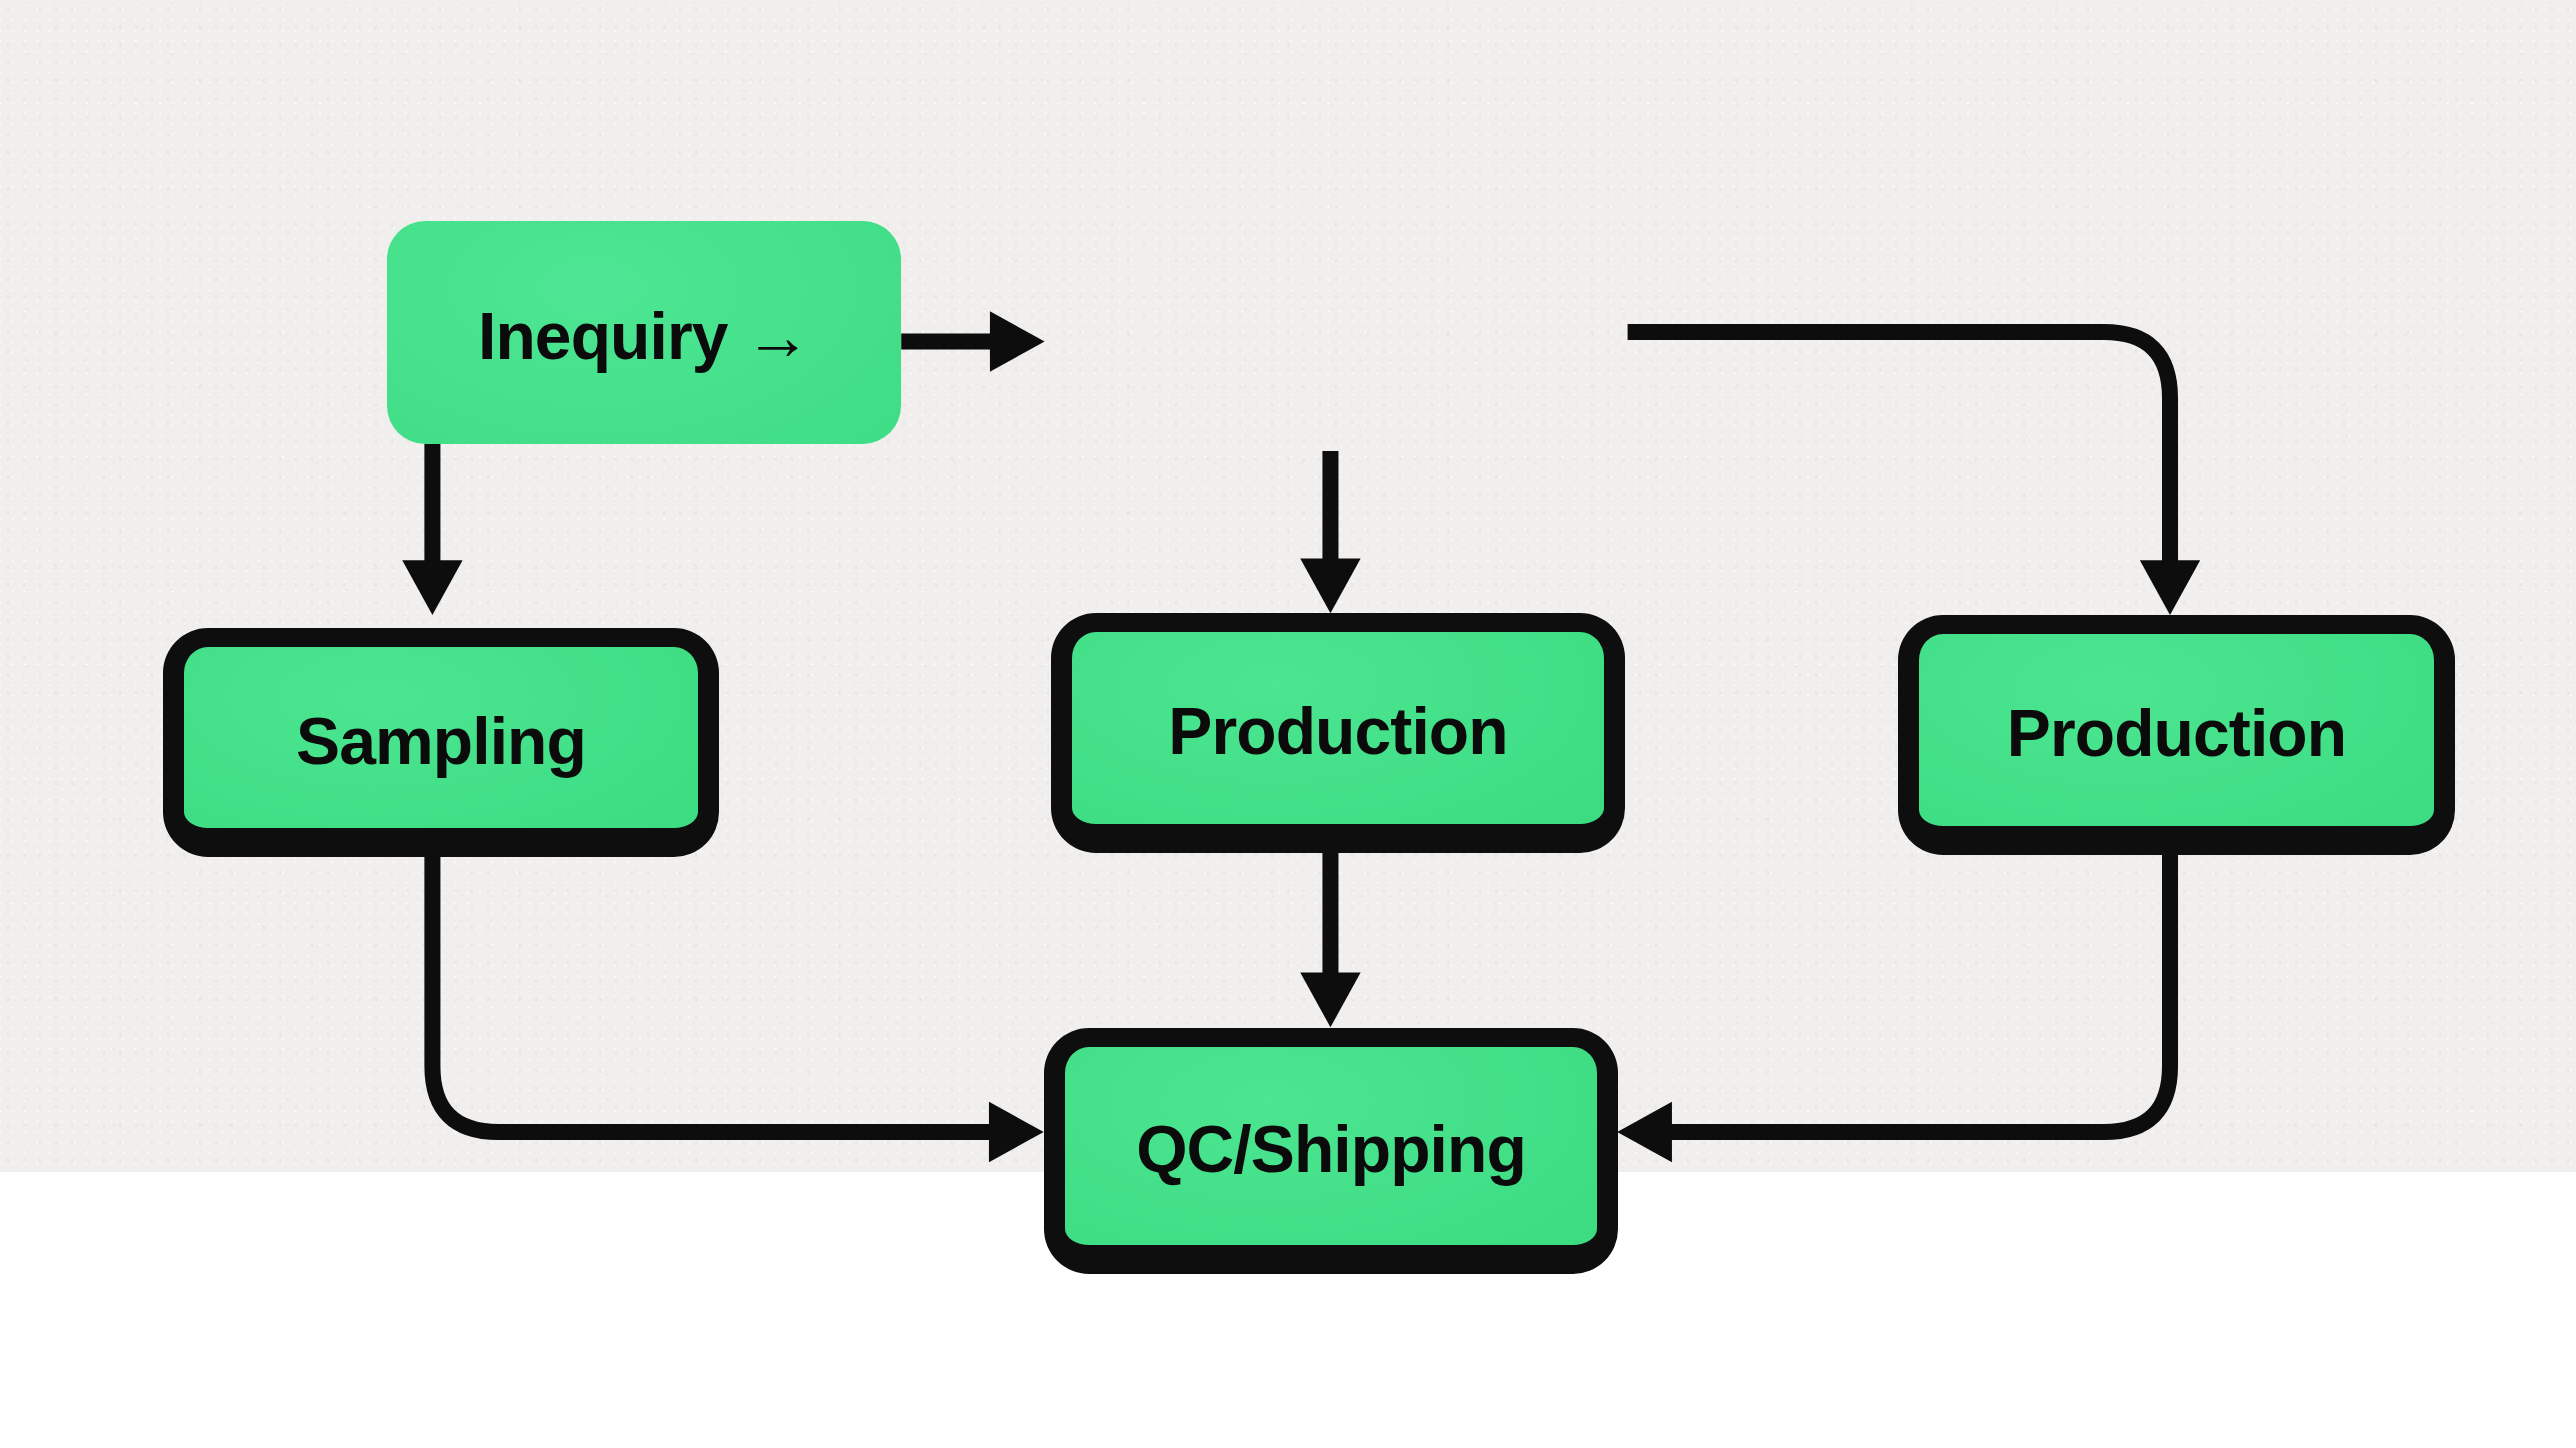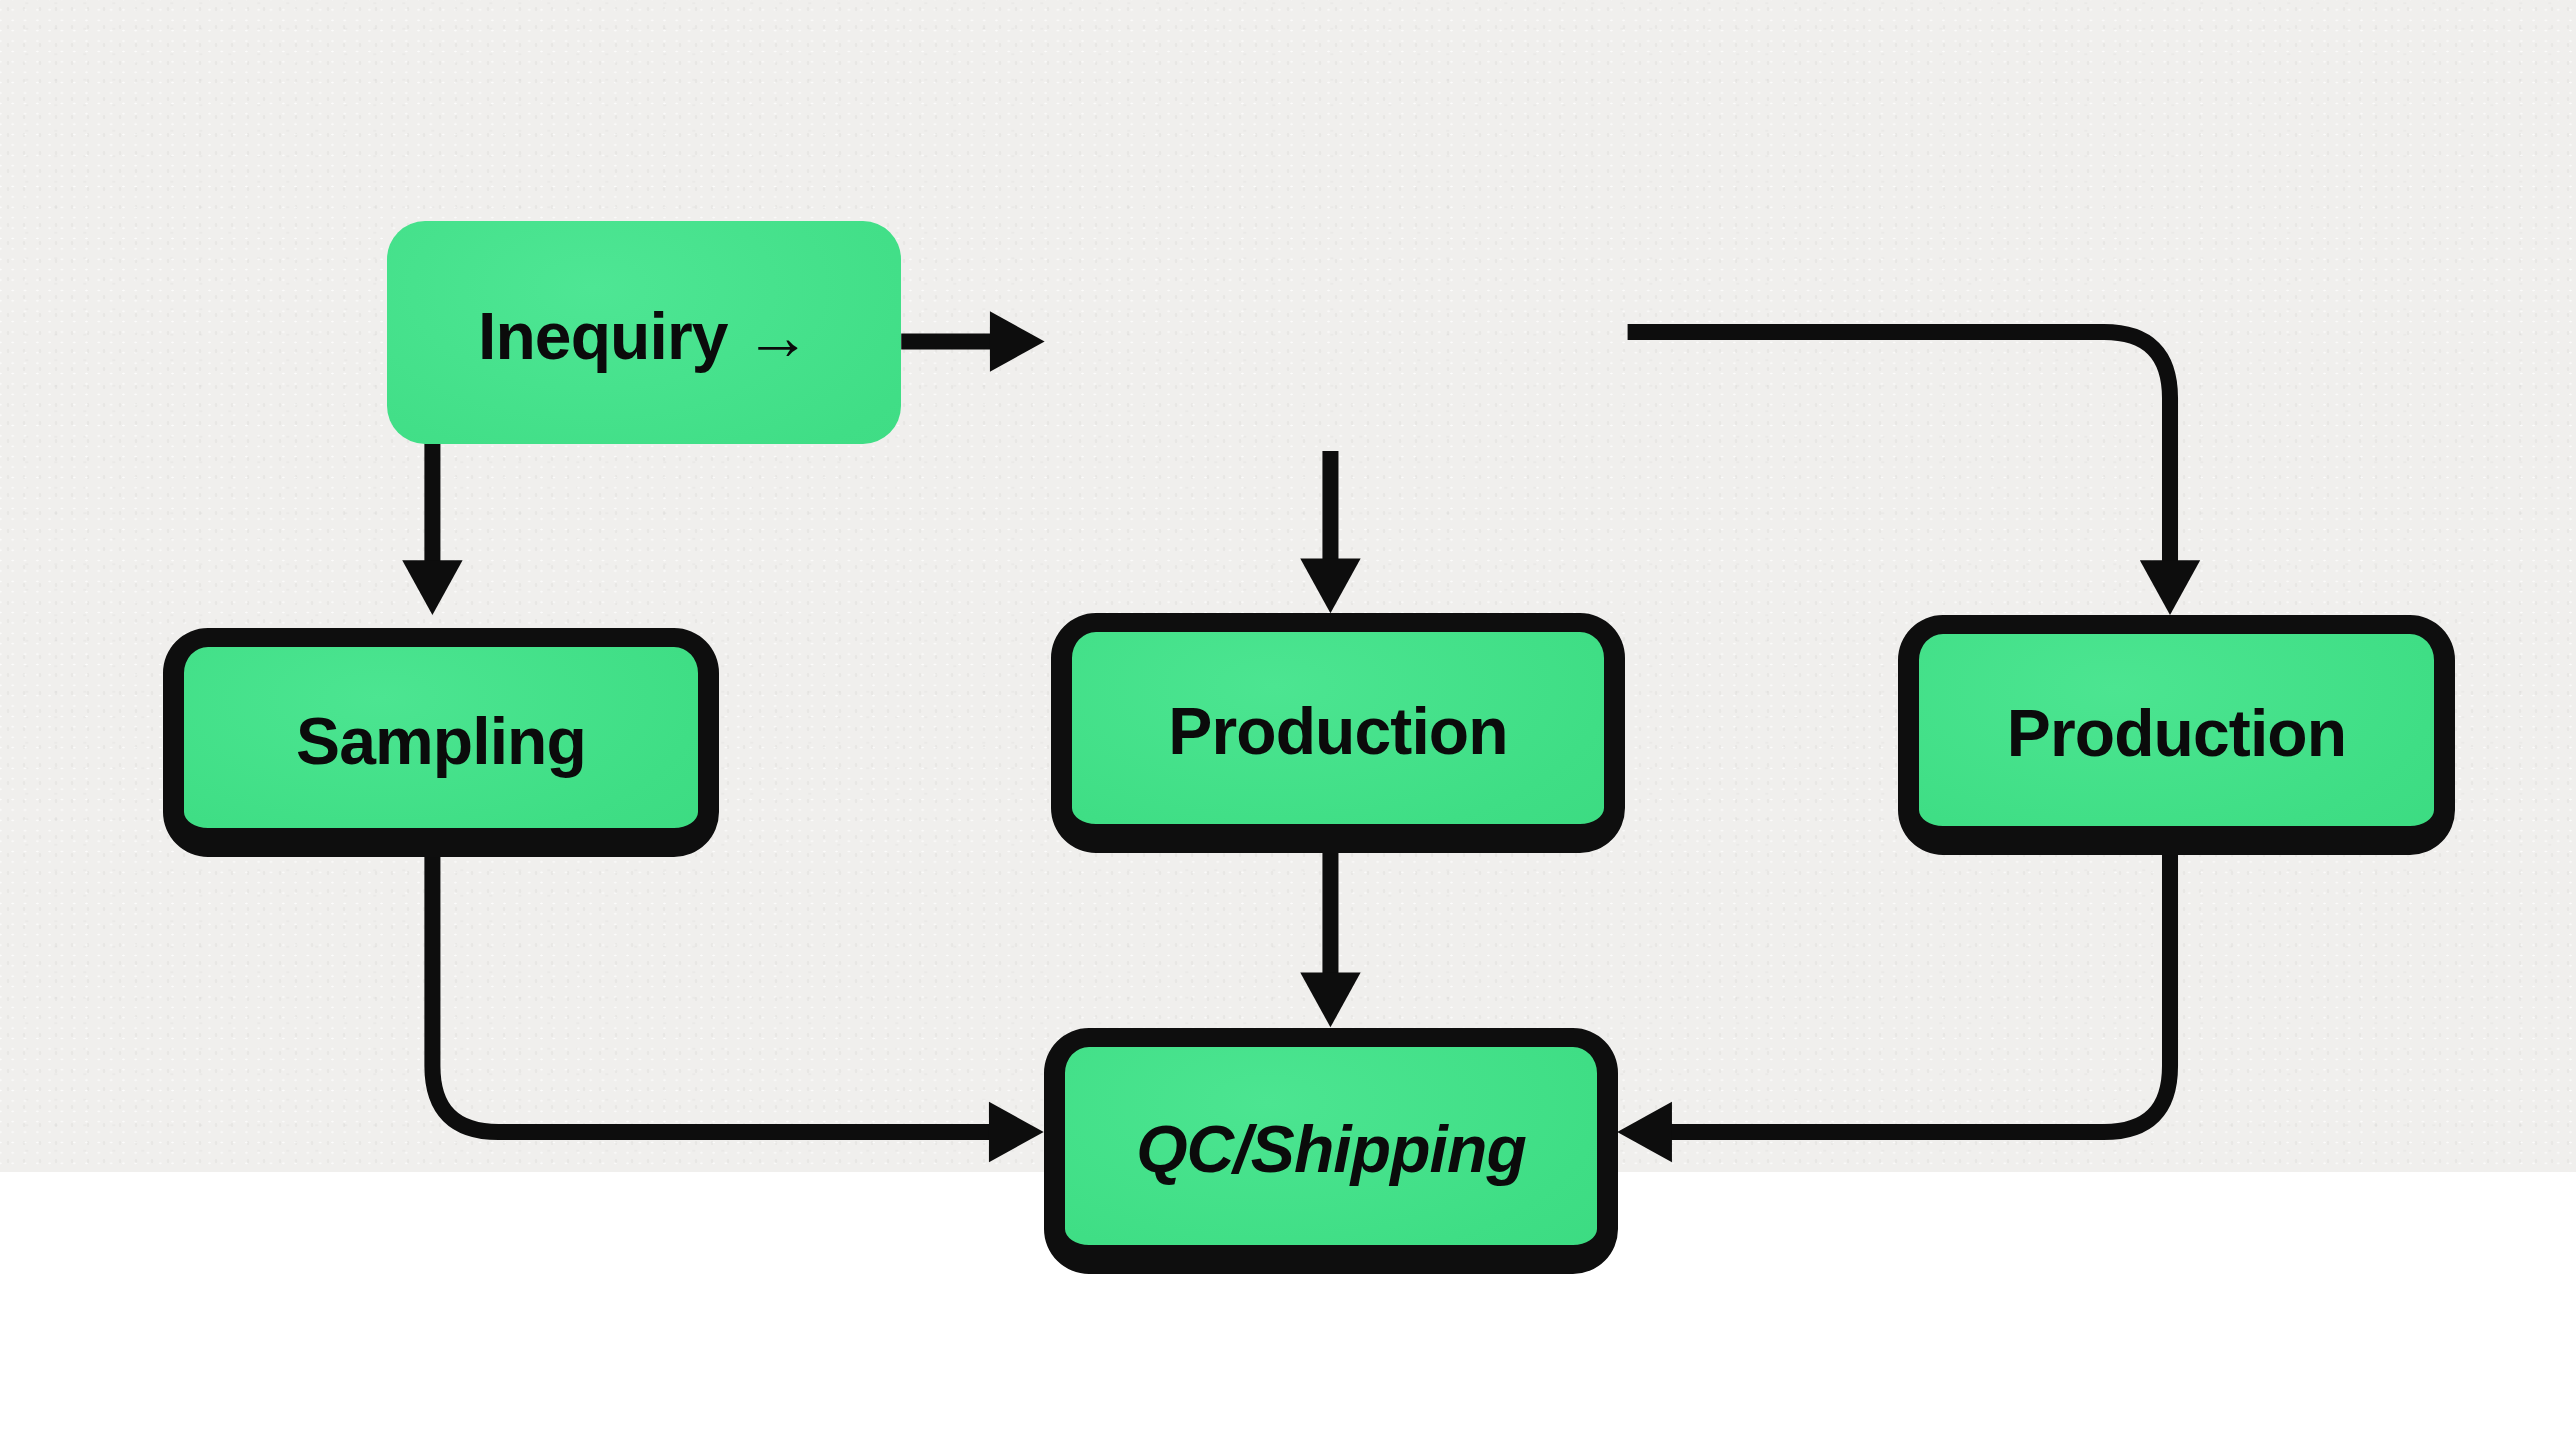--- a/index.html
+++ b/index.html
@@ -54,21 +54,21 @@
     background:
       radial-gradient(140% 180% at 40% 30%, #4ee694 0%, #40de86 50%, #3ad87f 100%);
   }
   .node .label { transform: translateY(2.8px); }
 
   .n-inquiry           { left: 387px;  top: 221px;  width: 514px; height: 223px; }
   .n-quotation         { left: 1045px; top: 209px;  width: 585px; height: 244px; }
   .n-sampling          { left: 163px;  top: 617px;  width: 556px; height: 229px; margin-top: 11px; }
   .n-production-center { left: 1051px; top: 613px;  width: 574px; height: 240px; }
   .n-production-right  { left: 1898px; top: 615px;  width: 557px; height: 240px; }
-  .n-qc-shipping       { left: 1044px; top: 1028px; width: 574px; height: 246px; font-style: italic; }
+  .n-qc-shipping       { left: 1044px; top: 1028px; width: 574px; height: 246px; }
 </style>
 </head>
 <body>
 
 <div class="canvas">
 
   <svg class="edge-layer" viewBox="0 0 2730 1535" xmlns="http://www.w3.org/2000/svg">
     <g stroke="#0d0d0d" stroke-width="17" fill="none">
       <path d="M 955 362 H 1055"></path>
       <path d="M 458 468 V 598"></path>

